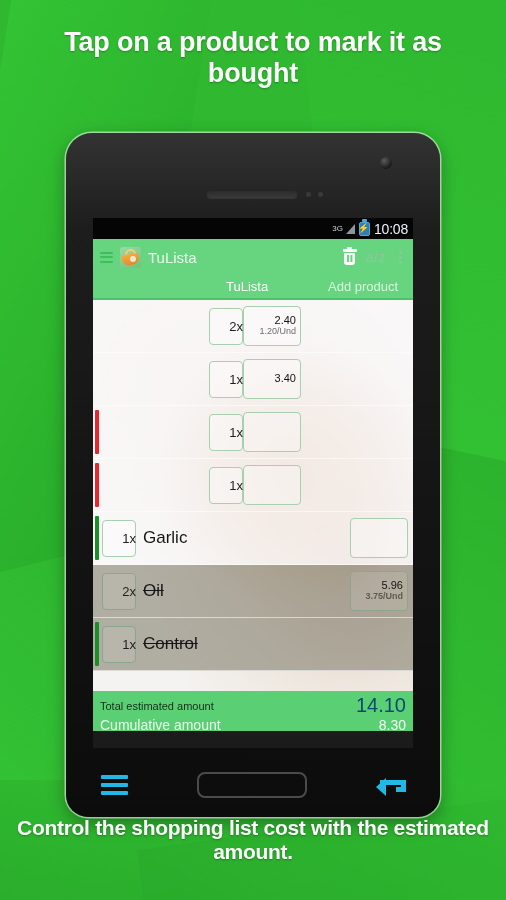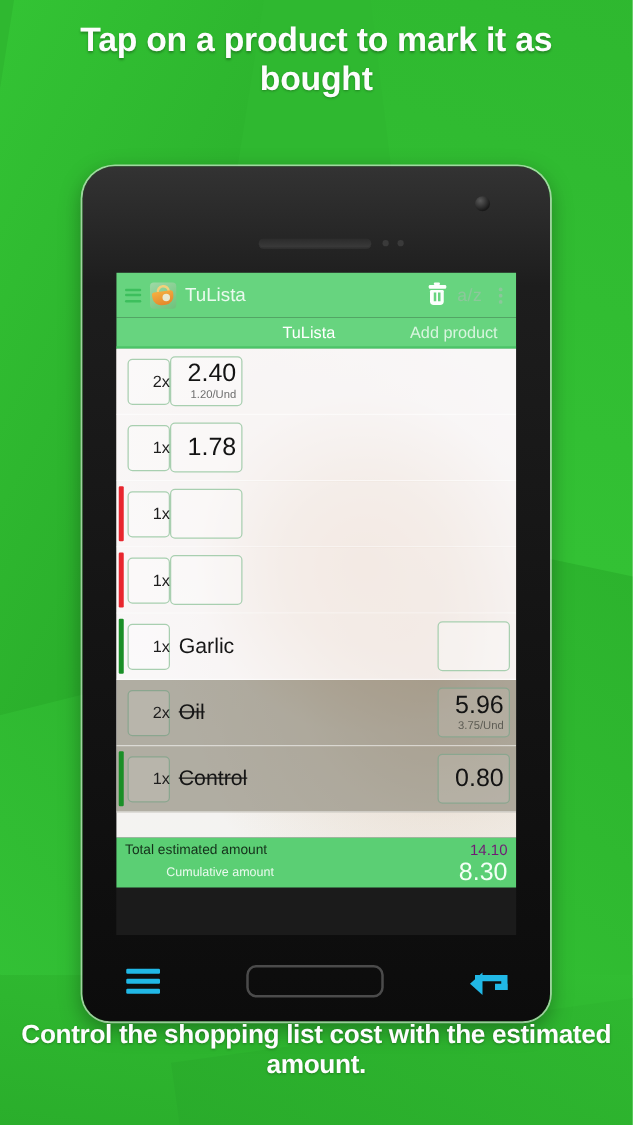--- a/index.html
+++ b/index.html
@@ -35,21 +35,21 @@
         transform: rotate(-8deg); opacity:.75; }
 
   
   .caption {
     position: absolute; left: 0; width: 506px;
     text-align: center; color: #fdfdfd;
     font-weight: bold; line-height: 1.15;
     text-shadow: 0 1px 2px rgba(0,0,0,.28);
     z-index: 40;
   }
-  #caption-top { top: 17px; font-size: 27px; letter-spacing: -.2px; padding: 0 26px; }
+  #caption-top { top: 27px; font-size: 27px; letter-spacing: -.2px; padding: 0 26px; }
   #caption-bottom { top: 816px; font-size: 21px; letter-spacing: -.3px; padding: 0 8px; }
 
   
   #phone {
     position: absolute; left: 66px; top: 133px;
     width: 374px; height: 684px;
     background: linear-gradient(180deg,#333 0%, #1d1d1d 14%, #141414 55%, #0c0c0c 100%);
     border-radius: 26px 26px 22px 22px;
     box-shadow: 0 0 0 1.5px rgba(255,255,255,.55), 0 6px 18px rgba(0,0,0,.35);
     z-index: 30;
@@ -162,20 +162,21 @@
       radial-gradient(circle at 80% 68%, rgba(176,132,92,.55) 0%, rgba(205,168,128,.2) 30%, rgba(248,246,244,0) 55%),
       radial-gradient(circle at 30% 20%, rgba(235,222,206,.5) 0%, rgba(248,246,244,0) 55%),
       #f4f3f1;
   }
   .row {
     position: relative;
     height: 53px;
     display: flex; align-items: center;
     padding: 0 5px 0 5px;
     border-bottom: 1px solid rgba(255,255,255,.55);
+    justify-content: center;
   }
   .row.pending { background: rgba(250,248,249,.80); }
   .row.bought  { background: rgba(150,146,132,.72); }
   .row .sidebar {
     position: absolute; left: 2px; top: 4px; bottom: 4px; width: 4px; border-radius:1px;
   }
   .sidebar.red   { background: #e8262e; }
   .sidebar.green { background: #1a8f27; }
   .sidebar.none  { background: transparent; }
   .qty-box {
@@ -195,35 +196,35 @@
   }
   .row.bought .prod-name { text-decoration: line-through; }
   .price-box {
     width: 58px; height: 40px; flex: none;
     border: 1px solid #a8cfb0; border-radius: 4px;
     background: rgba(255,255,255,.30);
     display: flex; flex-direction: column; align-items: flex-end; justify-content: center;
     padding: 0 4px;
   }
   .row.bought .price-box { border-color:#8aa68f; background: rgba(255,255,255,.10); }
-  .price-main { font-size: 20px; color:#131313; line-height: 1.05; }
+  .price-main { font-size: 11px; color:#131313; line-height: 1.05; }
   .price-sub  { font-size: 9px; color:#6e6e6e; line-height: 1.2; }
-  .row.bought .price-sub { color:#5d5c54; }
+  .row.bought .price-sub { color:#5d5c54;font-weight:bold; }
   .price-box.empty { justify-content: center; }
 
   
   #footer {
     height: 40px; background: #5bcf74;
     padding: 3px 7px 0 7px;
   }
   .foot-line { display:flex; justify-content: space-between; align-items:center; }
   .foot-line.total .lbl { color:#14301a; font-size: 11px; }
-  .foot-line.total .val { color:#701a75; font-size: 12px; }
-  .foot-line.cumulative .lbl { color:#eafaee; font-size: 10px; margin-left: 33px; }
-  .foot-line.cumulative .val { color:#f4fff6; font-size: 20px; }
+  .foot-line.total .val { color:#0c4a6e; font-size: 20px; }
+  .foot-line.cumulative .lbl { color:#eafaee; font-size: 14px; }
+  .foot-line.cumulative .val { color:#f4fff6; font-size: 14px; }
 
   
   #navbar {
     position: absolute; left: 0; bottom: 0; width: 374px; height: 65px;
     display: flex; align-items: center; justify-content: space-around;
     background: transparent;
   }
   .nav-menu { display:flex; flex-direction:column; gap:4px; }
   .nav-menu span { display:block; width:27px; height:4px; background:#21b8e6; border-radius:1px; }
   .nav-home { width: 110px; height: 26px; border: 2px solid #4b4b4b; border-radius: 8px; }
@@ -261,20 +262,28 @@
 
     <div id="phone-top">
       <div class="camera"></div>
       <div class="earpiece"></div>
       <div class="sensor sensor-a"></div>
       <div class="sensor sensor-b"></div>
     </div>
 
     <div id="screen">
 
+      <div id="statusbar">
+        <span class="net-label">3G</span>
+        <span class="signal-tri"></span>
+        <span class="battery">
+            <span class="bolt">⚡</span>
+          </span>
+        <span id="clock">10:08</span>
+      </div>
 
       <div id="appbar">
         <span class="hamburger">
           <span></span>
             <span></span>
             <span></span>
         </span>
         <span id="app-icon">
           <span class="handle"></span>
           <span class="basket"></span>
@@ -310,21 +319,21 @@
               <span class="price-main">2.40</span>
               <span class="price-sub">1.20/Und</span>
             </span>
           </div>
           <div class="row pending">
             <span class="sidebar none"></span>
             <span class="qty-box">
               <span class="qty-text">1x</span>
             </span>
             <span class="price-box">
-              <span class="price-main">1.78</span>
+              <span class="price-main">3.40</span>
             </span>
           </div>
           <div class="row pending">
             <span class="sidebar red"></span>
             <span class="qty-box">
               <span class="qty-text">1x</span>
             </span>
             <span class="price-box empty"></span>
           </div>
           <div class="row pending">
@@ -352,23 +361,20 @@
               <span class="price-main">5.96</span>
               <span class="price-sub">3.75/Und</span>
             </span>
           </div>
           <div class="row bought">
             <span class="sidebar green"></span>
             <span class="qty-box">
               <span class="qty-text">1x</span>
             </span>
             <span class="prod-name">Control</span>
-            <span class="price-box">
-              <span class="price-main">0.80</span>
-            </span>
           </div>
         </div>
 
       <div id="footer">
         <div class="foot-line total">
           <span class="lbl">Total estimated amount</span>
           <span class="val">14.10</span>
         </div>
         <div class="foot-line cumulative">
           <span class="lbl">Cumulative amount</span>

